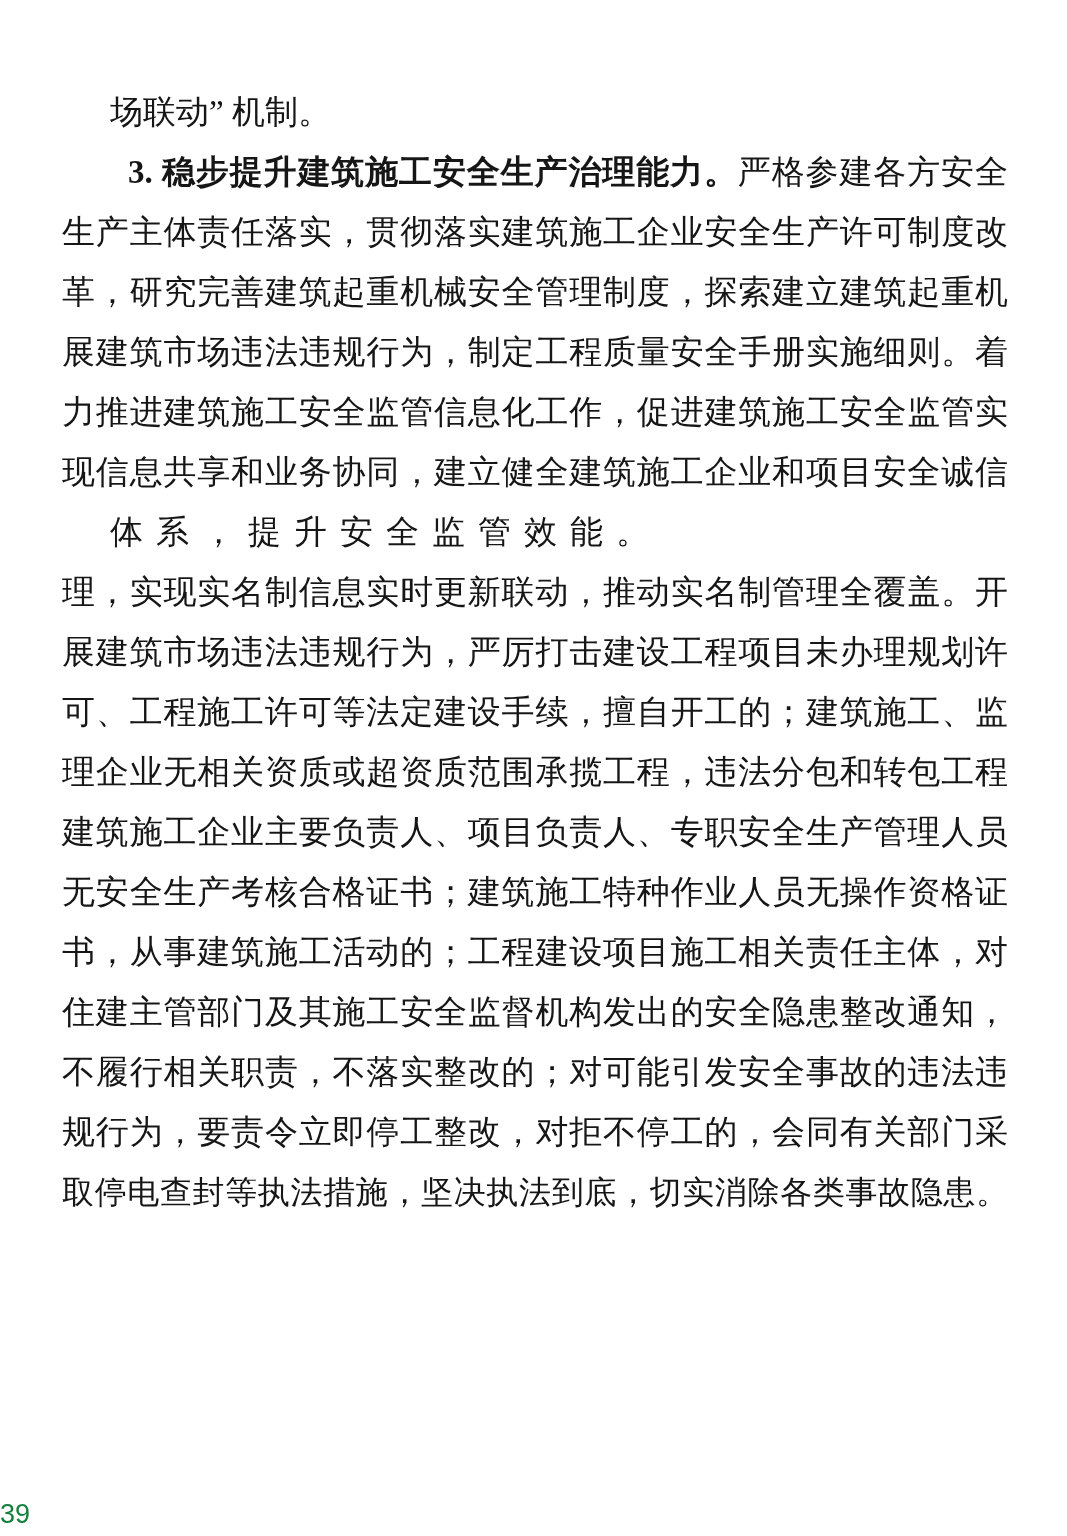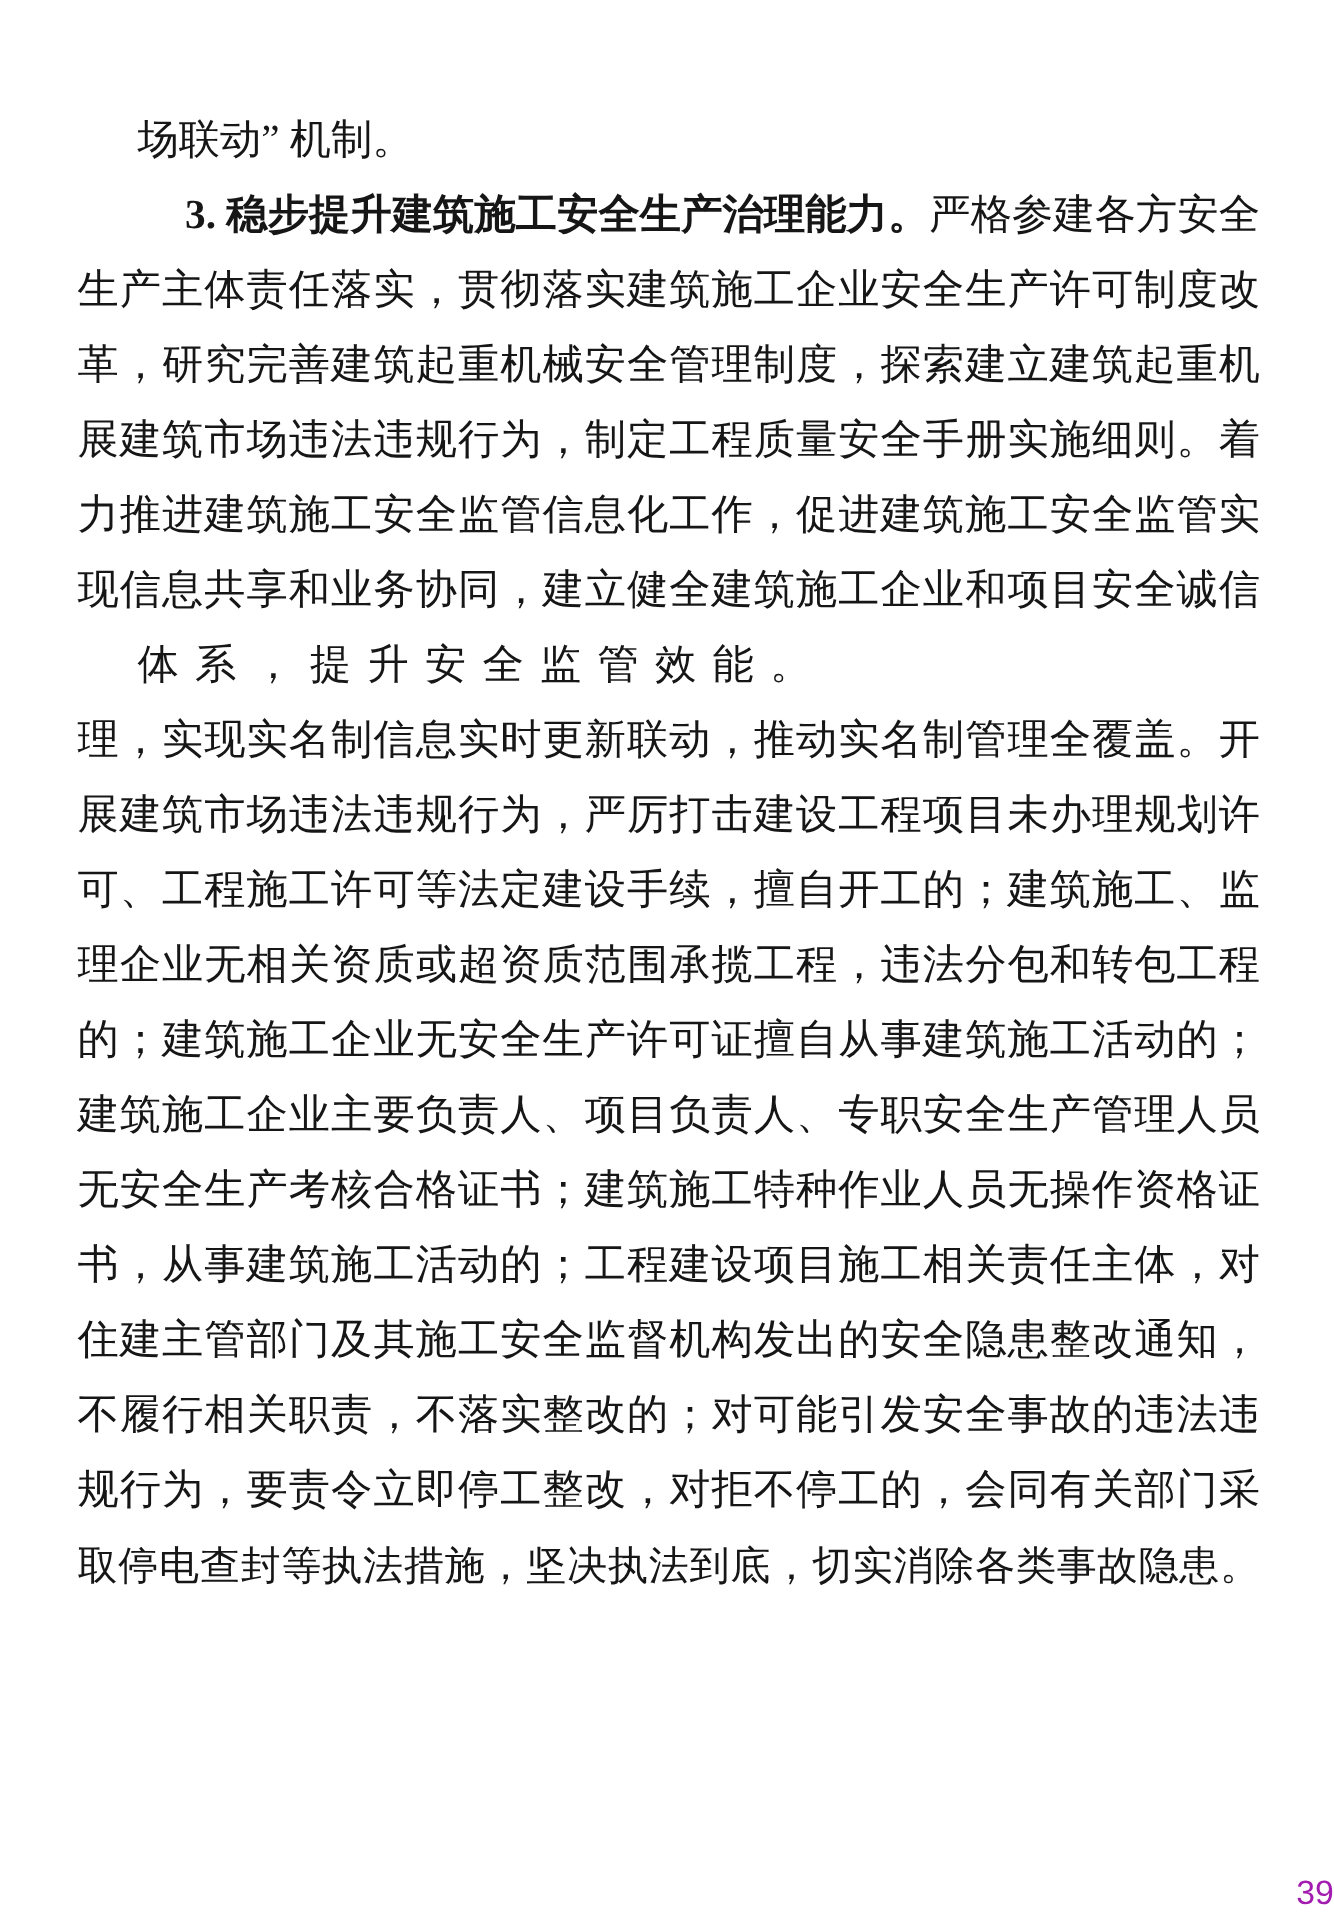--- a/index.html
+++ b/index.html
@@ -39,51 +39,49 @@
     text-indent: 66px;
   }
   .text-line.tight {
     font-size: 32px;
   }
   .text-line.spread {
     letter-spacing: 13px;
   }
   .text-line .bold-run {
     font-weight: 700;
-    margin-left: 20px;
   }
   .page-number {
     position: absolute;
     top: 1498px;
     left: 0;
     width: 100%;
-    text-align: right;
+    text-align: left;
     font-family: "Liberation Sans", "DejaVu Sans", sans-serif;
     font-size: 27px;
     line-height: 32px;
-    color: #a21caf;
+    color: #15803d;
   }
 </style>
 </head>
 <body>
 
 <main class="doc-body">
     <div class="text-line para-end"><span>场联动” 机制。</span></div>
     <div class="text-line indent"><span class="bold-run">3. 稳步提升建筑施工安全生产治理能力。</span><span>严格参建各方安全</span></div>
     <div class="text-line"><span>生产主体责任落实，贯彻落实建筑施工企业安全生产许可制度改</span></div>
     <div class="text-line"><span>革，研究完善建筑起重机械安全管理制度，探索建立建筑起重机</span></div>
     <div class="text-line"><span>展建筑市场违法违规行为，制定工程质量安全手册实施细则。着</span></div>
     <div class="text-line"><span>力推进建筑施工安全监管信息化工作，促进建筑施工安全监管实</span></div>
     <div class="text-line"><span>现信息共享和业务协同，建立健全建筑施工企业和项目安全诚信</span></div>
     <div class="text-line para-end spread"><span>体系，提升安全监管效能。</span></div>
     <div class="text-line"><span>理，实现实名制信息实时更新联动，推动实名制管理全覆盖。开</span></div>
     <div class="text-line"><span>展建筑市场违法违规行为，严厉打击建设工程项目未办理规划许</span></div>
     <div class="text-line"><span>可、工程施工许可等法定建设手续，擅自开工的；建筑施工、监</span></div>
     <div class="text-line"><span>理企业无相关资质或超资质范围承揽工程，违法分包和转包工程</span></div>
-    <div class="text-line"><span>的；建筑施工企业无安全生产许可证擅自从事建筑施工活动的；</span></div>
     <div class="text-line"><span>建筑施工企业主要负责人、项目负责人、专职安全生产管理人员</span></div>
     <div class="text-line"><span>无安全生产考核合格证书；建筑施工特种作业人员无操作资格证</span></div>
     <div class="text-line"><span>书，从事建筑施工活动的；工程建设项目施工相关责任主体，对</span></div>
     <div class="text-line"><span>住建主管部门及其施工安全监督机构发出的安全隐患整改通知，</span></div>
     <div class="text-line"><span>不履行相关职责，不落实整改的；对可能引发安全事故的违法违</span></div>
     <div class="text-line"><span>规行为，要责令立即停工整改，对拒不停工的，会同有关部门采</span></div>
     <div class="text-line tight"><span>取停电查封等执法措施，坚决执法到底，切实消除各类事故隐患。</span></div>
   </main>
 
 <div class="page-number">39</div>

